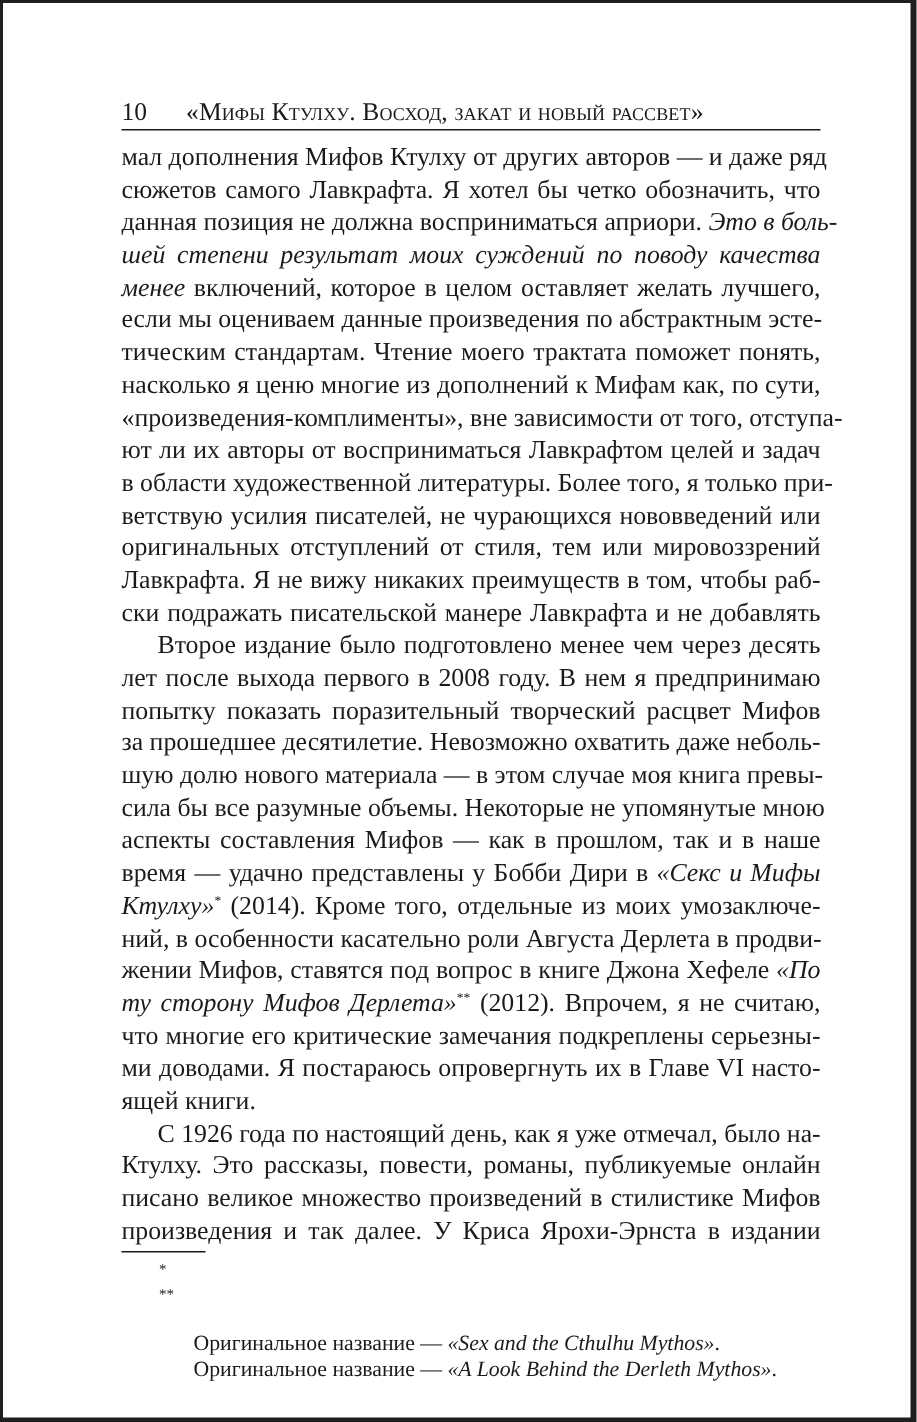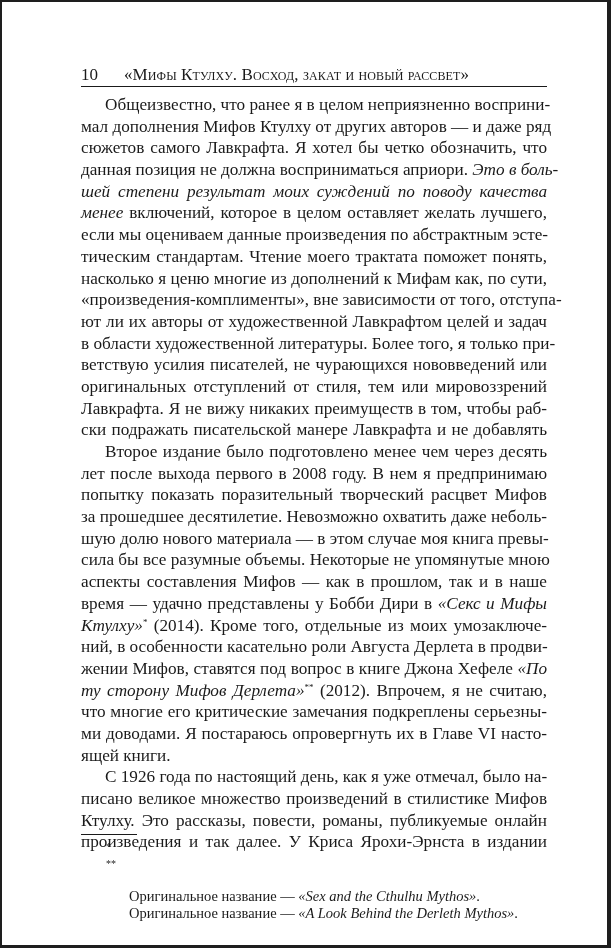--- a/index.html
+++ b/index.html
@@ -42,31 +42,30 @@
 <body>
 
 <div class="page">
   <div class="header">
     <span class="num">10</span>
     <span class="title">«Мифы Ктулху. Восход, закат и новый рассвет»</span>
   </div>
 
   <div class="body" id="body">
       <div>
-        <span class="line indent"><span>Общеизвестно, что ранее я в целом неприязненно восприни-</span></span>
         <span class="line"><span>мал дополнения Мифов Ктулху от других авторов — и даже ряд</span></span>
         <span class="line"><span>сюжетов самого Лавкрафта. Я хотел бы четко обозначить, что</span></span>
         <span class="line"><span>данная позиция не должна восприниматься априори. </span><span class="it">Это в боль-</span></span>
         <span class="line"><span class="it">шей степени результат моих суждений по поводу качества</span></span>
         <span class="line"><span class="it">менее</span><span> включений, которое в целом оставляет желать лучшего,</span></span>
         <span class="line"><span>если мы оцениваем данные произведения по абстрактным эсте-</span></span>
         <span class="line"><span>тическим стандартам. Чтение моего трактата поможет понять,</span></span>
         <span class="line"><span>насколько я ценю многие из дополнений к Мифам как, по сути,</span></span>
         <span class="line"><span>«произведения-комплименты», вне зависимости от того, отступа-</span></span>
-        <span class="line"><span>ют ли их авторы от художественной Лавкрафтом целей и задач</span></span>
+        <span class="line"><span>ют ли их авторы от восприниматься Лавкрафтом целей и задач</span></span>
         <span class="line"><span>в области художественной литературы. Более того, я только при-</span></span>
         <span class="line"><span>ветствую усилия писателей, не чурающихся нововведений или</span></span>
         <span class="line"><span>оригинальных отступлений от стиля, тем или мировоззрений</span></span>
         <span class="line"><span>Лавкрафта. Я не вижу никаких преимуществ в том, чтобы раб-</span></span>
         <span class="line"><span>ски подражать писательской манере Лавкрафта и не добавлять</span></span>
       </div>
       <div>
         <span class="line indent"><span>Второе издание было подготовлено менее чем через десять</span></span>
         <span class="line"><span>лет после выхода первого в 2008 году. В нем я предпринимаю</span></span>
         <span class="line"><span>попытку показать поразительный творческий расцвет Мифов</span></span>
@@ -78,22 +77,22 @@
         <span class="line"><span class="it">Ктулху»</span><sup>*</sup><span> (2014). Кроме того, отдельные из моих умозаключе-</span></span>
         <span class="line"><span>ний, в особенности касательно роли Августа Дерлета в продви-</span></span>
         <span class="line"><span>жении Мифов, ставятся под вопрос в книге Джона Хефеле </span><span class="it">«По</span></span>
         <span class="line"><span class="it">ту сторону Мифов Дерлета»</span><sup>**</sup><span> (2012). Впрочем, я не считаю,</span></span>
         <span class="line"><span>что многие его критические замечания подкреплены серьезны-</span></span>
         <span class="line"><span>ми доводами. Я постараюсь опровергнуть их в Главе VI насто-</span></span>
         <span class="line last"><span>ящей книги.</span></span>
       </div>
       <div>
         <span class="line indent"><span>С 1926 года по настоящий день, как я уже отмечал, было на-</span></span>
+        <span class="line"><span>Ктулху. Это рассказы, повести, романы, публикуемые онлайн</span></span>
         <span class="line"><span>писано великое множество произведений в стилистике Мифов</span></span>
-        <span class="line"><span>Ктулху. Это рассказы, повести, романы, публикуемые онлайн</span></span>
         <span class="line"><span>произведения и так далее. У Криса Ярохи-Эрнста в издании</span></span>
       </div>
     </div>
 
   <div class="fn-rule"></div>
   <div class="footnotes" id="footnotes">
       <div class="fn">
         <span class="mark">*</span>
         <span class="txt"><span>Оригинальное название — </span><span class="it">«Sex and the Cthulhu Mythos»</span><span>.</span></span>
       </div>

